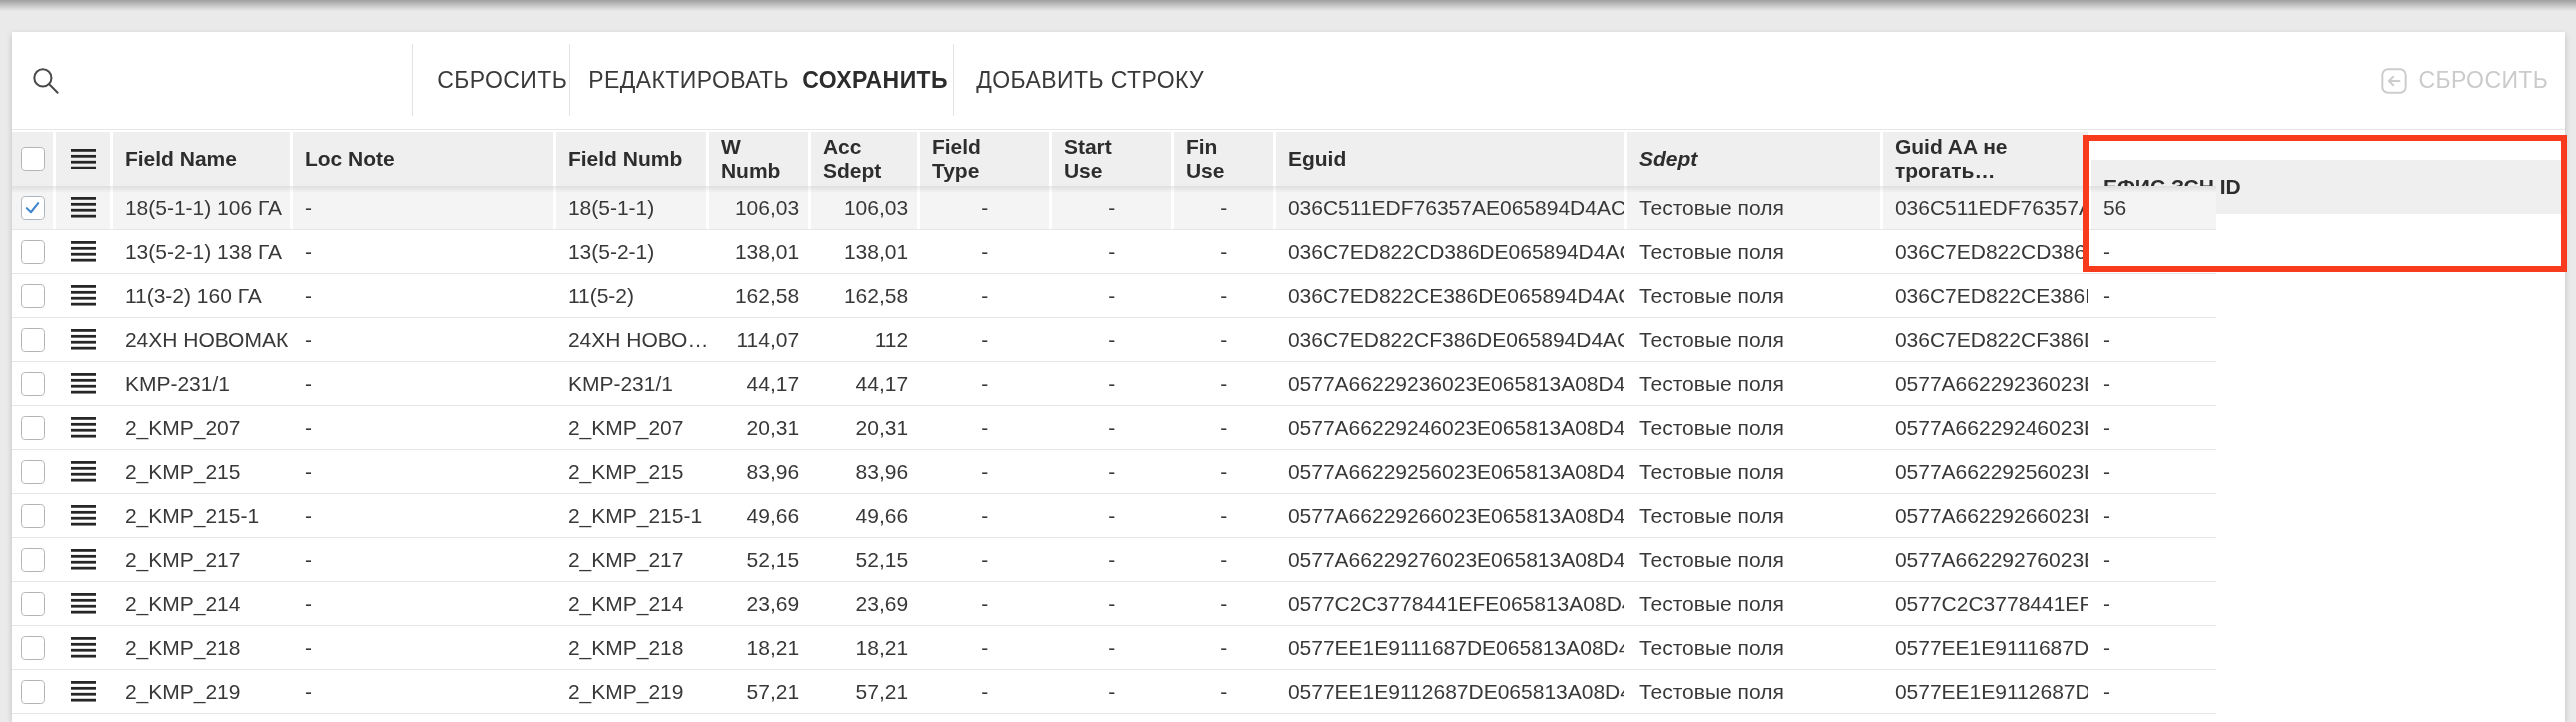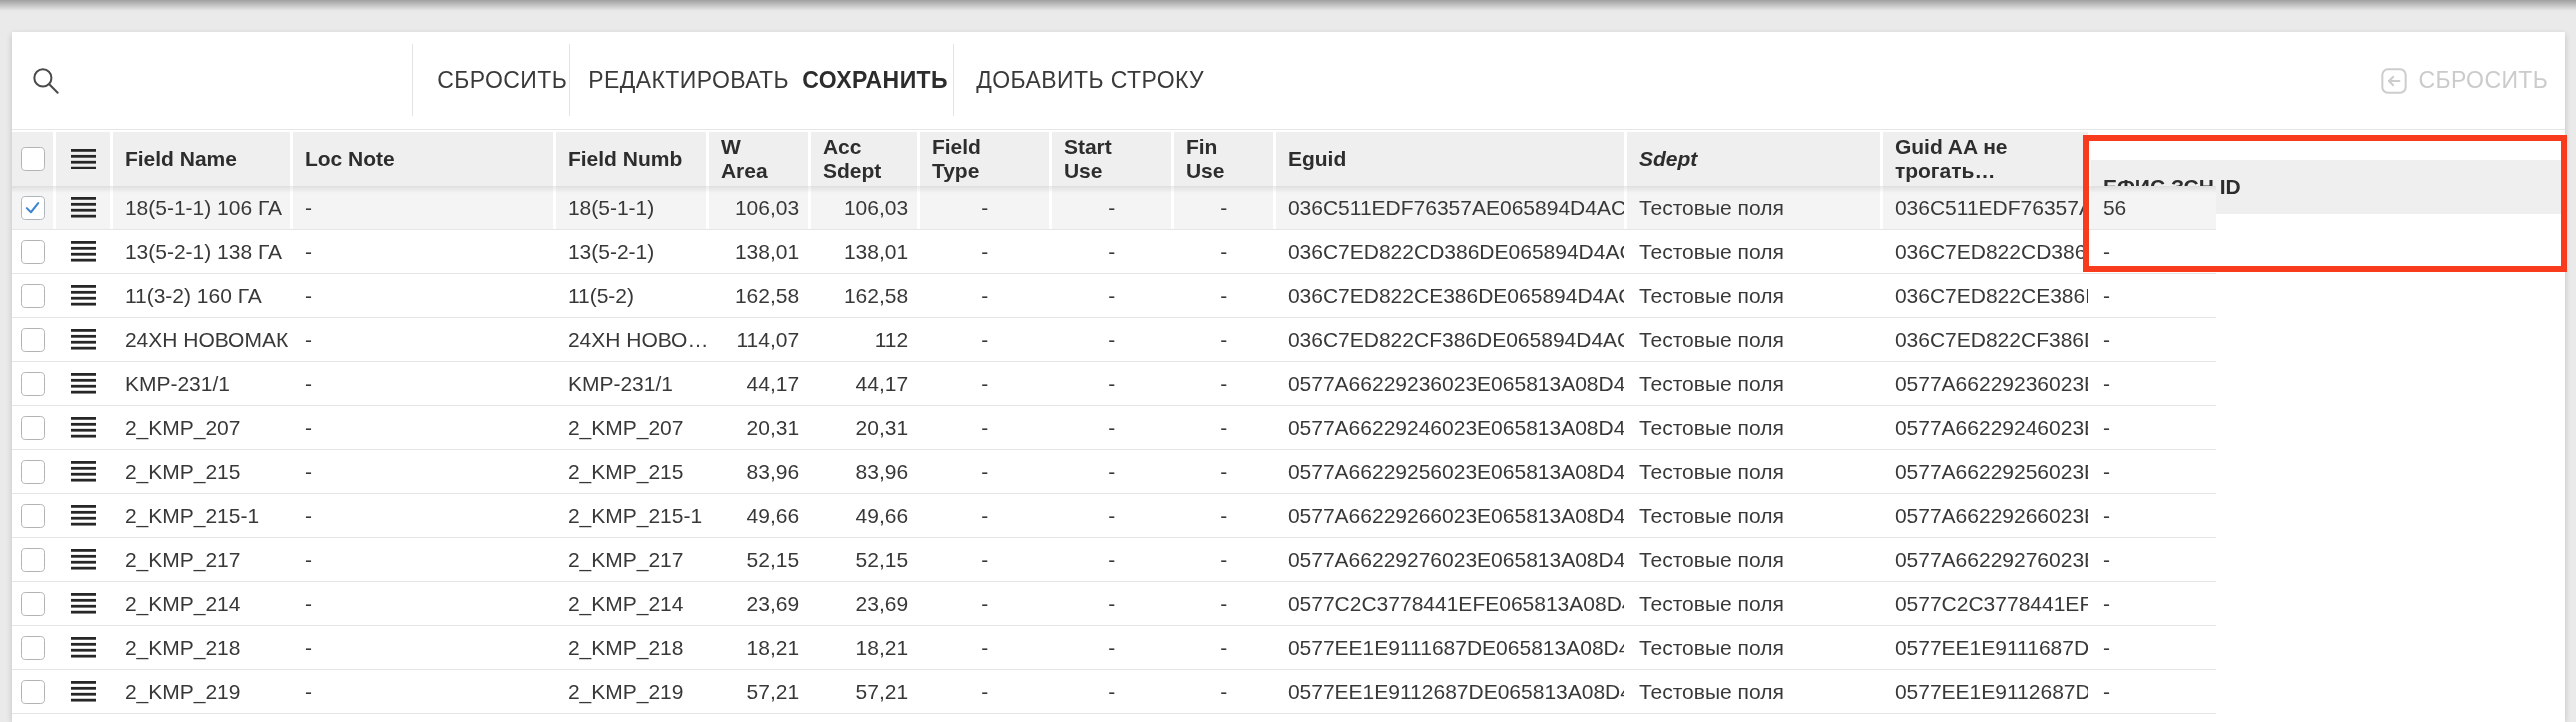--- a/index.html
+++ b/index.html
@@ -145,21 +145,21 @@
           <div class="h-cell" style="width: 180px; flex: 0 0 180px;">
             <span>Field Name</span>
           </div>
           <div class="h-cell" style="width: 263px; flex: 0 0 263px;">
             <span>Loc Note</span>
           </div>
           <div class="h-cell" style="width: 153px; flex: 0 0 153px;">
             <span>Field Numb</span>
           </div>
           <div class="h-cell right" style="width: 102px; flex: 0 0 102px;">
-            <span>W Area</span>
+            <span>W Numb</span>
           </div>
           <div class="h-cell right" style="width: 109px; flex: 0 0 109px;">
             <span>Acc Sdept</span>
           </div>
           <div class="h-cell right" style="width: 132px; flex: 0 0 132px;">
             <span>Field Type</span>
           </div>
           <div class="h-cell right" style="width: 122px; flex: 0 0 122px;">
             <span>Start Use</span>
           </div>

